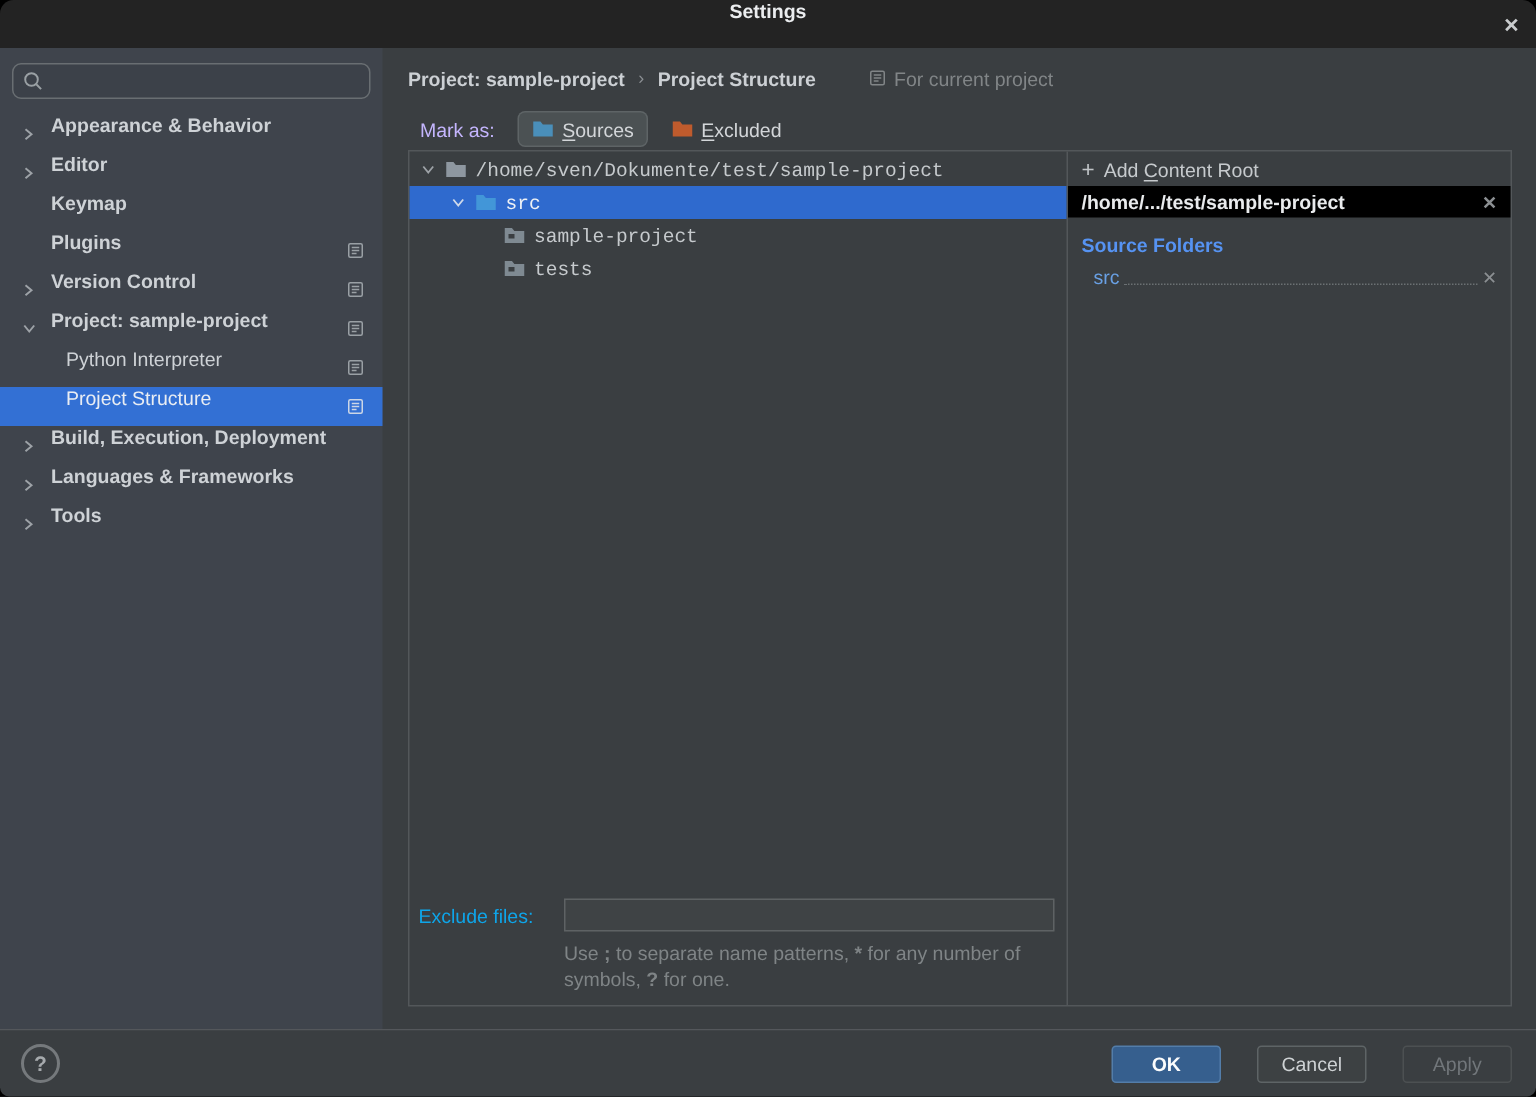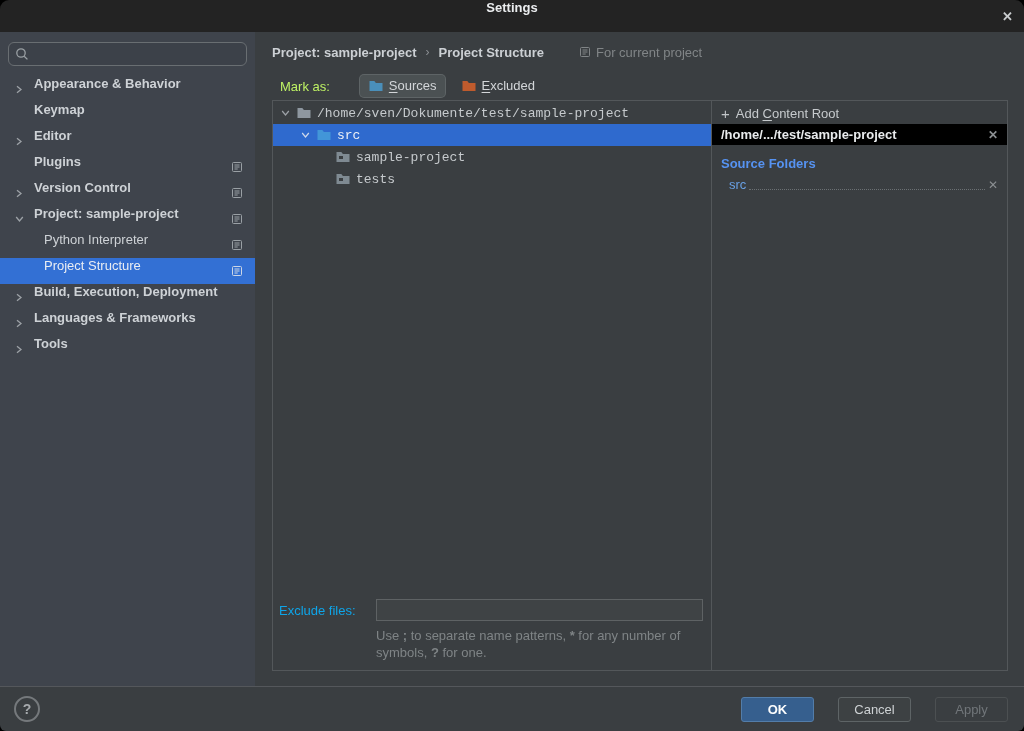--- a/index.html
+++ b/index.html
@@ -40,22 +40,22 @@
   
   .content { position: absolute; left: 255px; top: 0; right: 0; bottom: 0; }
   .breadcrumbs { position: absolute; top: 6px; left: 17px; right: 16px; height: 28px;
     display: flex; align-items: center; gap: 9px; white-space: nowrap; }
   .crumb { font-weight: bold; color: #ccd0d4; }
   .crumb-sep { color: #8b8f93; font-size: 12px; }
   .crumb-note { color: #818587; margin-left: 26px; display: flex; align-items: center; gap: 5px; }
 
   .markas { position: absolute; top: 40px; left: 25px; height: 28px;
     display: flex; align-items: center; gap: 8px; }
-  .markas .lab { color: #bef264; margin-right: 22px; }
-  .toggle { display: flex; gap: 5px; padding: 3px 8px;
+  .markas .lab { color: #c4b5fd; margin-right: 8px; }
+  .toggle { display: flex; align-items: center; gap: 5px; padding: 3px 8px;
     border-radius: 4px; cursor: pointer; color: #d3d6d9; }
   .toggle.on { background: #4b5153; box-shadow: 0 0 0 1px #5e6466; }
   .mn { text-decoration: underline; text-underline-offset: 2px; }
 
   
   .panels { position: absolute; left: 17px; right: 16px; top: 68px; bottom: 15px;
     border: 1px solid #53575a; display: flex; background: #3a3e41; }
   .tree-panel { width: 439px; border-right: 1px solid #53575a; position: relative; }
   .tree { padding-top: 1px; font-family: Liberation Mono, monospace; }
   .tree-row { height: 22px; display: flex; align-items: center; gap: 5px;
@@ -128,30 +128,30 @@
         <div class="nav-item">
           <span class="chev">
               <svg width="8" height="9" viewBox="0 0 8 9">
                 <path d="M2 1.2l4 3.3-4 3.3" fill="none" stroke="currentColor" stroke-width="1.3"></path>
               </svg>
             </span>
           <span>Appearance &amp; Behavior</span>
         </div>
 
         <div class="nav-item">
+          <span class="chev">
+              <svg width="8" height="9" viewBox="0 0 8 9">
+                <path d="M2 1.2l4 3.3-4 3.3" fill="none" stroke="currentColor" stroke-width="1.3"></path>
+              </svg>
+            </span>
+          <span>Editor</span>
+        </div>
+
+        <div class="nav-item">
           <span>Keymap</span>
-        </div>
-
-        <div class="nav-item">
-          <span class="chev">
-              <svg width="8" height="9" viewBox="0 0 8 9">
-                <path d="M2 1.2l4 3.3-4 3.3" fill="none" stroke="currentColor" stroke-width="1.3"></path>
-              </svg>
-            </span>
-          <span>Editor</span>
         </div>
 
         <div class="nav-item">
           <span>Plugins</span>
           <span class="pane">
               <svg width="12" height="12" viewBox="0 0 12 12" fill="none" stroke="currentColor" stroke-width="1">
                 <rect x="1.5" y="1.5" width="9" height="9" rx="1"></rect>
                 <path d="M3.5 4h5M3.5 6h5M3.5 8h3.2"></path>
               </svg>
             </span>

